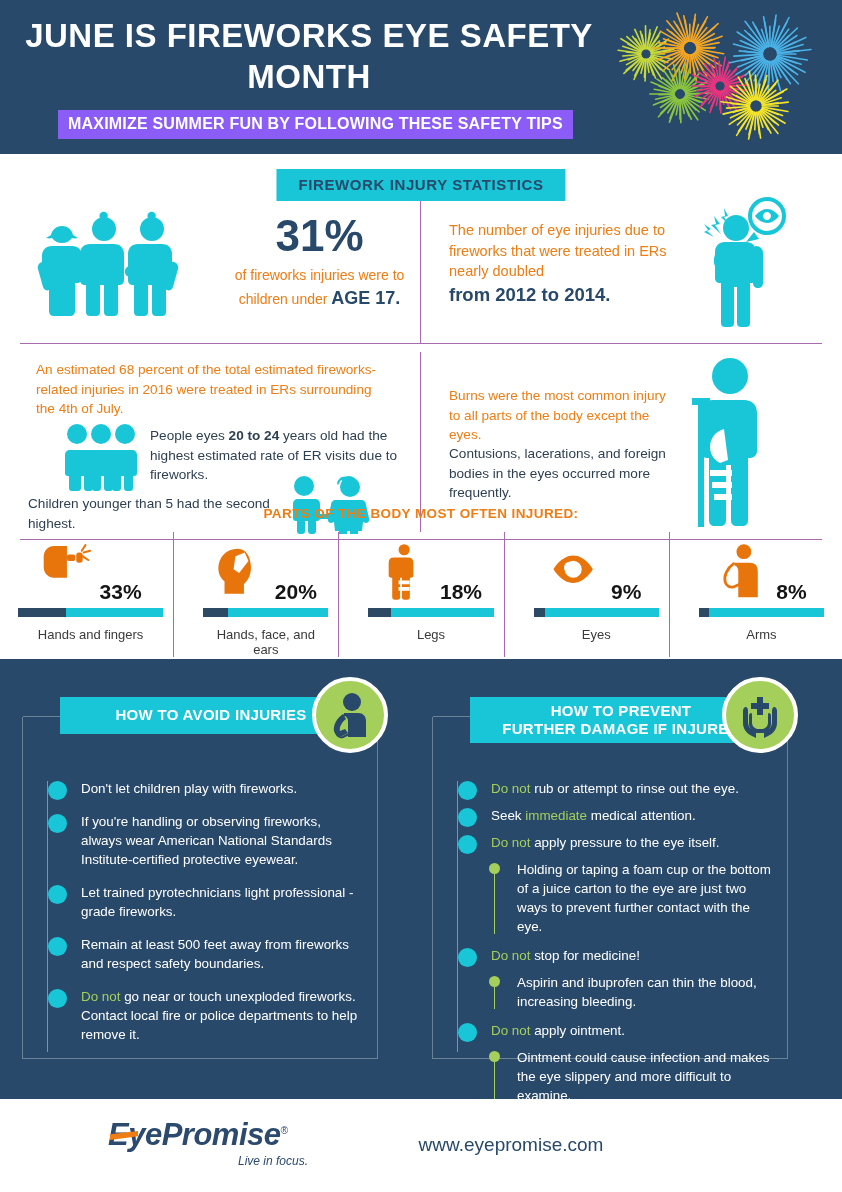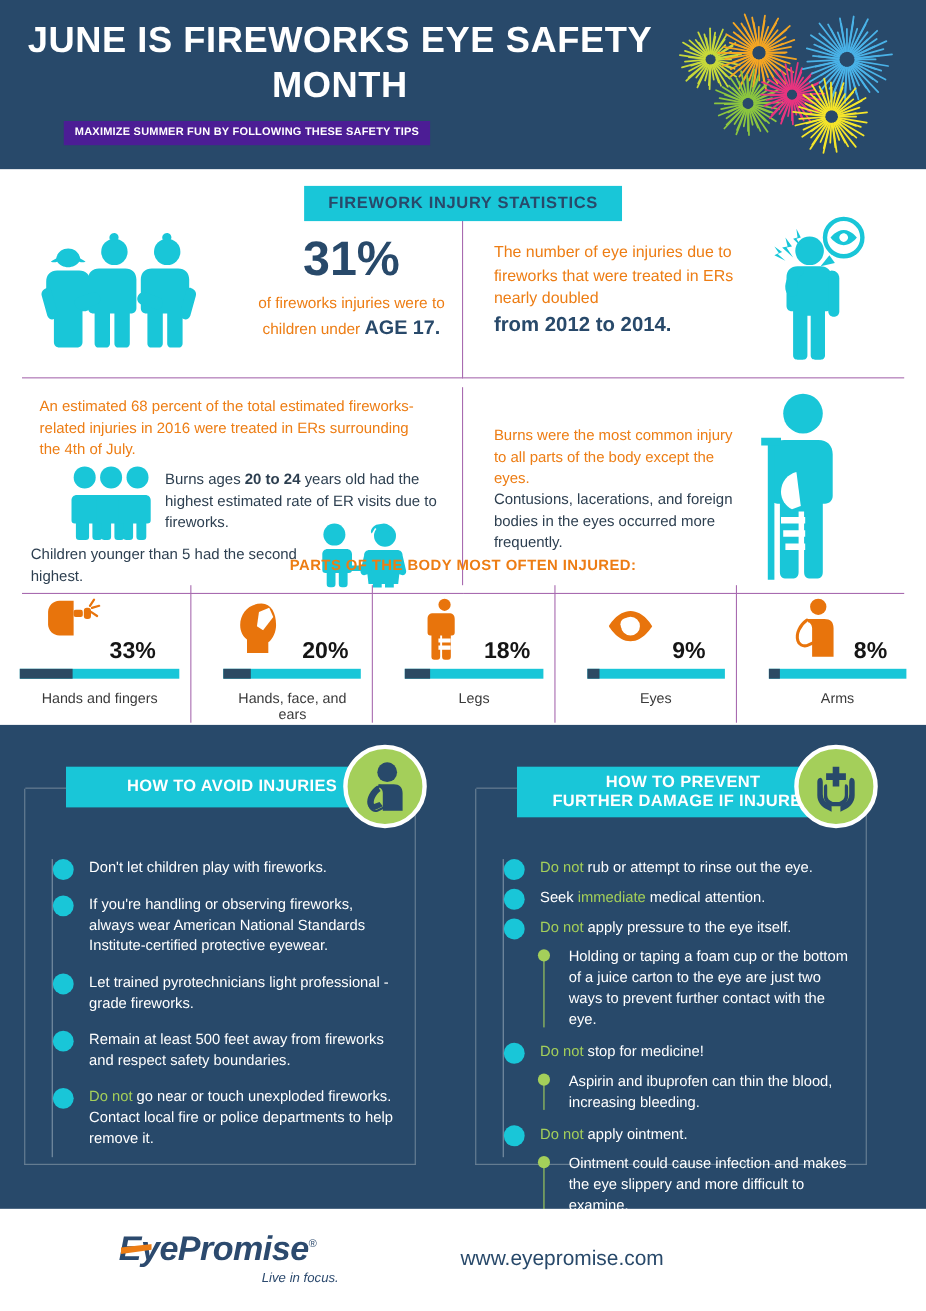--- a/index.html
+++ b/index.html
@@ -28,23 +28,23 @@
     color: #ffffff;
     font-size: 33px;
     font-weight: bold;
     letter-spacing: 0.5px;
     line-height: 1.24;
     text-transform: uppercase;
   }
   .header-sub {
     position: absolute;
     left: 58px; top: 110px;
-    background: #4c1d95;
+    background: #8b5cf6;
     color: #ffffff;
-    font-size: 10px;
+    font-size: 16px;
     font-weight: bold;
     letter-spacing: 0.2px;
     padding: 5px 10px 6px;
     text-transform: uppercase;
     white-space: nowrap;
   }
   .fireworks {
     position: absolute;
     right: 14px; top: 6px;
     width: 220px; height: 142px;
@@ -771,21 +771,21 @@
             <g fill="#19c6d8">
               <circle cx="15" cy="12" r="10"></circle>
                 <circle cx="39" cy="12" r="10"></circle>
                 <circle cx="63" cy="12" r="10"></circle>
               <path d="M4 28h22c3 0 5 2 5 5v18c0 2-1 3-3 3h-1v12c0 2-1 3-3 3h-3c-2 0-3-1-3-3V54h-3v12c0 2-1 3-3 3H6c-2 0-3-1-3-3V54H2c-2 0-3-1-3-3V33c0-3 2-5 5-5z" transform="translate(4,0)"></path>
               <path d="M28 28h22c3 0 5 2 5 5v18c0 2-1 3-3 3h-1v12c0 2-1 3-3 3h-3c-2 0-3-1-3-3V54h-3v12c0 2-1 3-3 3h-3c-2 0-3-1-3-3V54h-1c-2 0-3-1-3-3V33c0-3 2-5 5-5z"></path>
               <path d="M52 28h22c3 0 5 2 5 5v18c0 2-1 3-3 3h-1v12c0 2-1 3-3 3h-3c-2 0-3-1-3-3V54h-3v12c0 2-1 3-3 3h-3c-2 0-3-1-3-3V54h-1c-2 0-3-1-3-3V33c0-3 2-5 5-5z" transform="translate(-4,0)"></path>
             </g>
           </svg>
           <div class="r2l-mid p-navy">
-            <span>Burns ages </span><b>20 to 24</b><span> years old had the highest estimated rate of ER visits due to fireworks.</span>
+            <span>People eyes </span><b>20 to 24</b><span> years old had the highest estimated rate of ER visits due to fireworks.</span>
           </div>
           <div class="r2l-bot p-navy">Children younger than 5 had the second highest.</div>
           <svg class="kids-icon" viewBox="0 0 92 60">
             <g fill="#19c6d8">
               <circle cx="22" cy="12" r="10"></circle>
               <path d="M11 25h22c3 0 5 2 5 5v14c0 2-1 3-3 3h-1v10c0 2-1 3-3 3h-2c-2 0-3-1-3-3V47h-3v10c0 2-1 3-3 3h-2c-2 0-3-1-3-3V47h-1c-2 0-3-1-3-3V30c0-3 2-5 5-5z"></path>
               <circle cx="68" cy="13" r="10"></circle>
               <path d="M60 3c-4 2-6 6-4 8l3-5 4 3 3-4 4 5 3-2c1-3-2-6-6-6z"></path>
               <path d="M57 26h22c3 0 5 2 5 5l3 13c1 3-1 5-3 5l-3-1-1 9h-4v8c0 2-1 3-3 3h-2c-2 0-3-1-3-3v-8h-3v8c0 2-1 3-3 3h-2c-2 0-3-1-3-3v-8h-4l-1-9-3 1c-2 0-4-2-3-5l3-13c0-3 2-5 5-5z"></path>
               <path d="M36 40h20v5H36z"></path>

